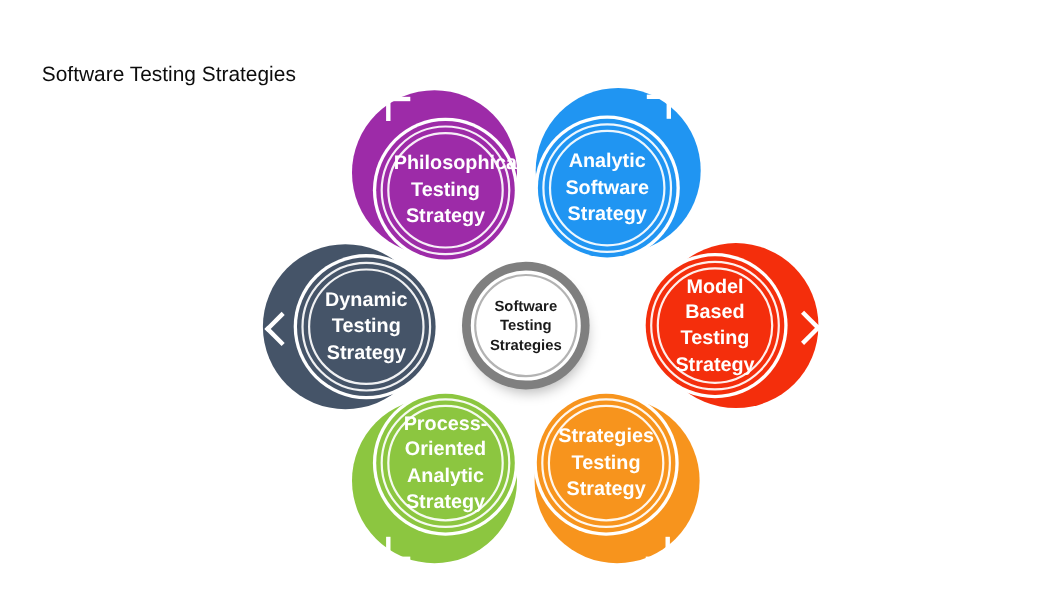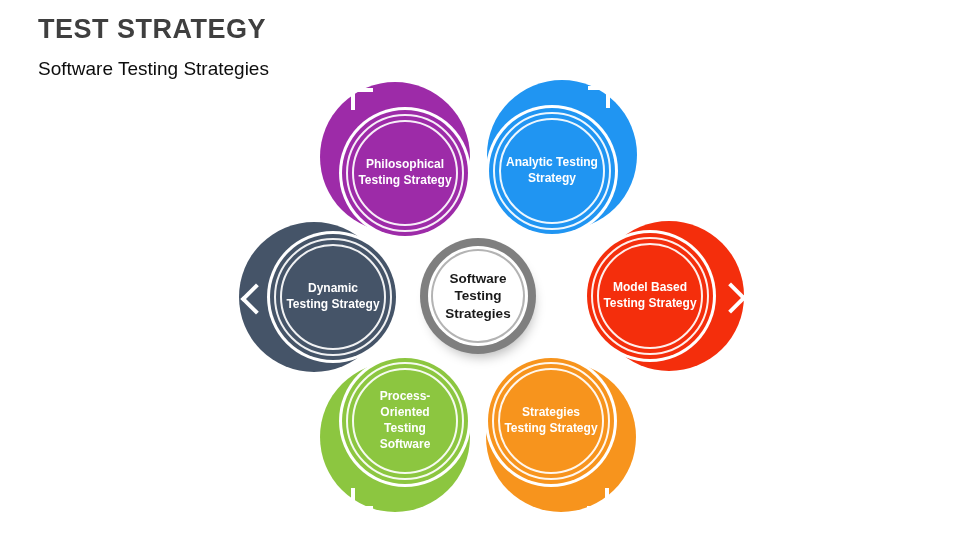--- a/index.html
+++ b/index.html
@@ -50,21 +50,21 @@
   .disc::before {
     content:""; position:absolute; inset:4px; border-radius:50%;
     border:2px solid rgba(255,255,255,.92);
   }
   .disc::after {
     content:""; position:absolute; inset:10px; border-radius:50%;
     border:2px solid rgba(255,255,255,.92);
   }
   .disc .label {
     position:relative; z-index:4; width:94px;
-    color:#ffffff; font-weight:bold; font-size:12px; line-height:1.32;
+    color:#ffffff; font-weight:bold; font-size:18px; line-height:1.32;
   }
 
   
   .p0 { left:342px; top:110px; }  
   .p1 { left:489px; top:108px; }  
   .p2 { left:270px; top:234px; }  
   .p3 { left:587px; top:233px; }  
   .p4 { left:342px; top:358px; }  
   .p5 { left:488px; top:358px; }  
 
@@ -81,38 +81,37 @@
   }
   .center-label {
     width:86px; font-weight:bold; font-size:13.5px; line-height:1.3; color:#1a1a1a;
   }
 </style>
 </head>
 <body>
 
 <div class="slide">
 
-  <div class="slide-title">TEST STRATEGY</div>
   <div class="slide-subtitle">Software Testing Strategies</div>
 
   <div>
 
     <div class="petal p0" style="--c: #9D2BA8;">
       <div class="blob"></div>
       <div class="chevron"></div>
       <div class="disc">
         <span class="label">Philosophical Testing Strategy</span>
       </div>
     </div>
 
     <div class="petal p1" style="--c: #2095F2;">
       <div class="blob"></div>
       <div class="chevron"></div>
       <div class="disc">
-        <span class="label">Analytic Testing Strategy</span>
+        <span class="label">Analytic Software Strategy</span>
       </div>
     </div>
 
     <div class="petal p2" style="--c: #455468;">
       <div class="blob"></div>
       <div class="chevron"></div>
       <div class="disc">
         <span class="label">Dynamic Testing Strategy</span>
       </div>
     </div>
@@ -122,21 +121,21 @@
       <div class="chevron"></div>
       <div class="disc">
         <span class="label">Model Based Testing Strategy</span>
       </div>
     </div>
 
     <div class="petal p4" style="--c: #8CC640;">
       <div class="blob"></div>
       <div class="chevron"></div>
       <div class="disc">
-        <span class="label">Process-Oriented Testing Software</span>
+        <span class="label">Process-Oriented Analytic Strategy</span>
       </div>
     </div>
 
     <div class="petal p5" style="--c: #F7941D;">
       <div class="blob"></div>
       <div class="chevron"></div>
       <div class="disc">
         <span class="label">Strategies Testing Strategy</span>
       </div>
     </div>

